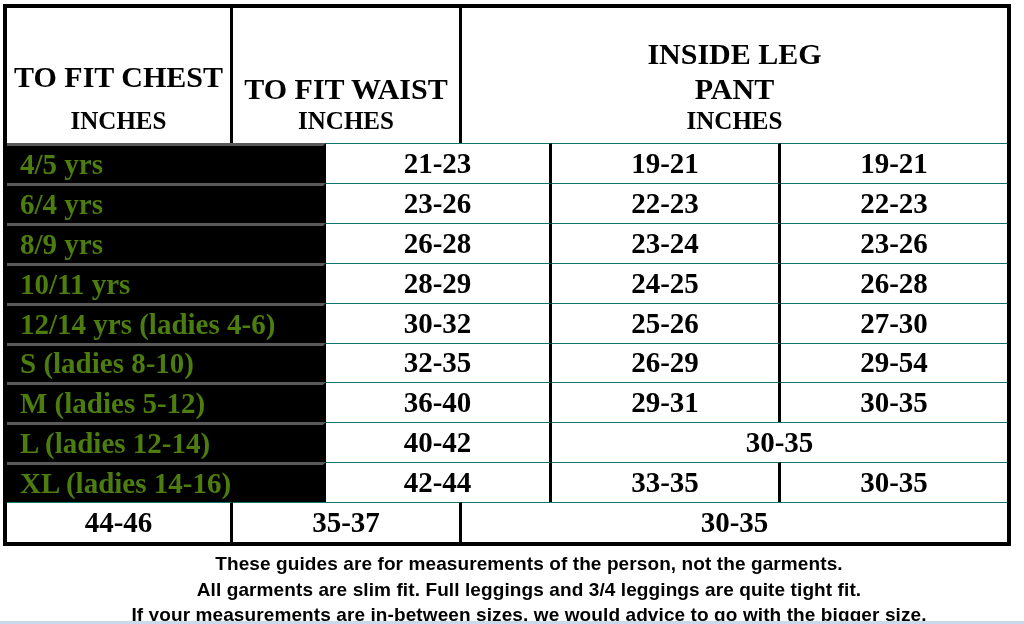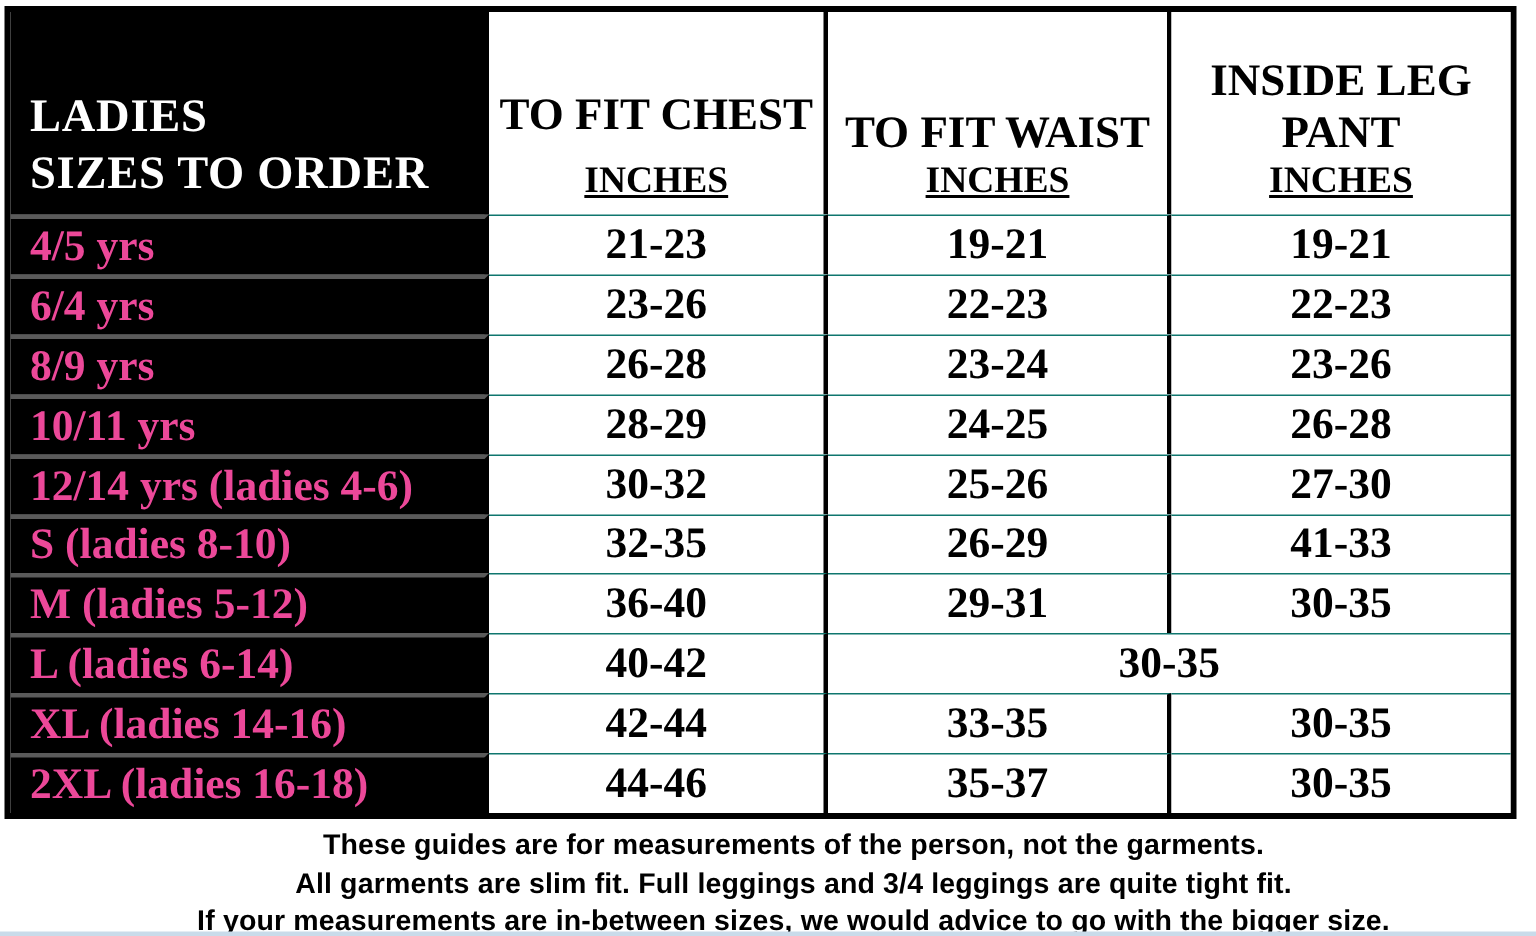--- a/index.html
+++ b/index.html
@@ -69,38 +69,37 @@
   }
   .th.c1 .th-big {
     font-size: 31px;
     line-height: 38px;
     letter-spacing: 0.5px;
   }
   .th-small {
     font-size: 25px;
     line-height: 30px;
     white-space: nowrap;
-    text-decoration: underline;
   }
 
   
   .td {
     display: flex;
     align-items: center;
     justify-content: center;
     font-weight: bold;
     font-size: 29px;
     color: #000;
     background: #fff;
     border-top: 1px solid #0f766e;
     white-space: nowrap;
   }
   .td.c1 {
     background: #000;
-    color: #ec4899;
+    color: #4d7c0f;
     justify-content: flex-start;
     padding-left: 13px;
     border-top: 3px solid #5a5a5a;
   }
   .data-row:first-of-type .td { border-top-width: 4px; }
 
   
   .c1 { border-right: 3px solid #000; }
   .c2 { border-right: 3px solid #000; }
   .c3 { border-right: 3px solid #000; }
@@ -128,24 +127,20 @@
     height: 3px;
     background: #c9dbea;
   }
 </style>
 </head>
 <body>
 
 <div class="size-table">
 
   <div class="header-row">
-    <div class="th c1">
-      <span class="th-big">LADIES</span>
-      <span class="th-big">SIZES TO ORDER</span>
-    </div>
     <div class="th c2">
       <span class="th-big">TO FIT CHEST</span>
       <span class="th-small">INCHES</span>
     </div>
     <div class="th c3">
       <span class="th-big">TO FIT WAIST</span>
       <span class="th-small">INCHES</span>
     </div>
     <div class="th c4">
       <span class="th-big">INSIDE LEG</span>
@@ -186,45 +181,44 @@
     <div class="td c1">12/14 yrs (ladies 4-6)</div>
     <div class="td c2">30-32</div>
     <div class="td c3">25-26</div>
     <div class="td c4">27-30</div>
   </div>
 
   <div class="data-row">
     <div class="td c1">S (ladies 8-10)</div>
     <div class="td c2">32-35</div>
     <div class="td c3">26-29</div>
-    <div class="td c4">41-33</div>
+    <div class="td c4">29-54</div>
   </div>
 
   <div class="data-row">
     <div class="td c1">M (ladies 5-12)</div>
     <div class="td c2">36-40</div>
     <div class="td c3">29-31</div>
     <div class="td c4">30-35</div>
   </div>
 
   <div class="data-row">
-    <div class="td c1">L (ladies 6-14)</div>
+    <div class="td c1">L (ladies 12-14)</div>
     <div class="td c2">40-42</div>
     <div class="td c4">30-35</div>
   </div>
 
   <div class="data-row">
     <div class="td c1">XL (ladies 14-16)</div>
     <div class="td c2">42-44</div>
     <div class="td c3">33-35</div>
     <div class="td c4">30-35</div>
   </div>
 
   <div class="data-row">
-    <div class="td c1">2XL (ladies 16-18)</div>
     <div class="td c2">44-46</div>
     <div class="td c3">35-37</div>
     <div class="td c4">30-35</div>
   </div>
 
 </div>
 
 <div class="footer">
   <div>These guides are for measurements of the person, not the garments.</div>
   <div>All garments are slim fit. Full leggings and 3/4 leggings are quite tight fit.</div>

